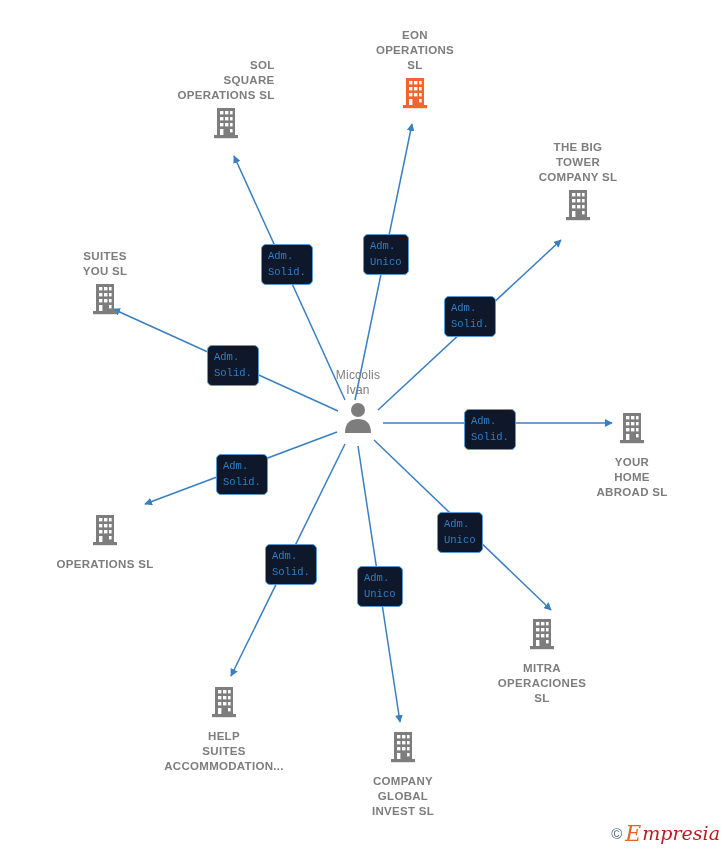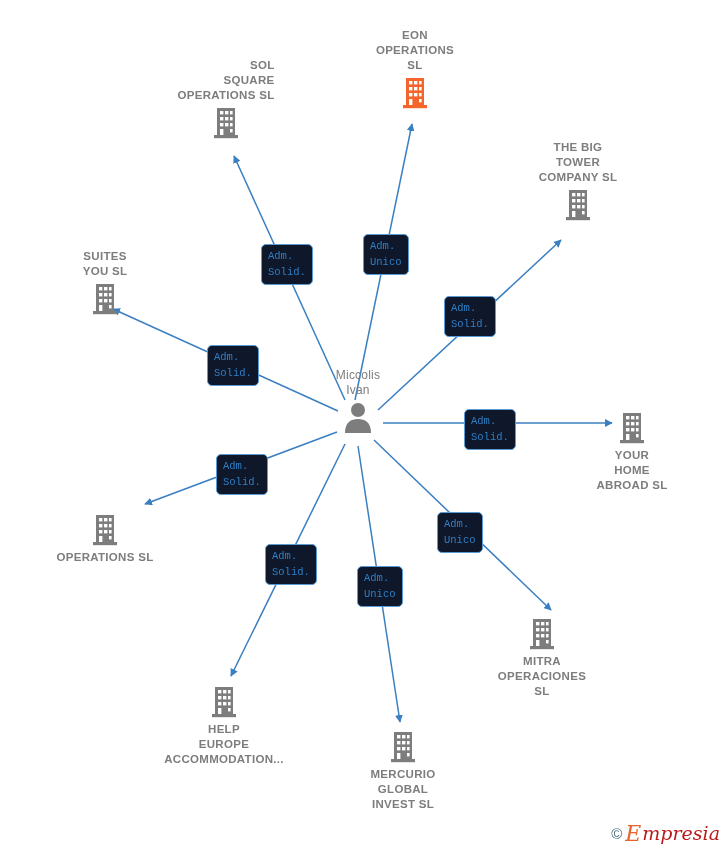--- a/index.html
+++ b/index.html
@@ -46,21 +46,21 @@
     white-space: pre-line;
   }
   .node.company-root .node-label {
     color: #7d7d7d;
   }
   .node-icon {
     display: block;
     line-height: 0;
   }
   .node.label-below .node-label {
-    margin-top: 3px;
+    margin-top: 10px;
   }
   .node.label-above .node-label {
     margin-bottom: 3px;
   }
   .person-node .node-label {
     font-weight: normal;
     font-size: 12px;
     color: #7d7d7d;
     letter-spacing: 0.2px;
   }
@@ -348,21 +348,21 @@
             <rect x="19" y="11" width="2.6" height="3.4"></rect>
           <rect x="9" y="17" width="3.4" height="3.4"></rect>
             <rect x="14" y="17" width="3.4" height="3.4"></rect>
             <rect x="19" y="17" width="2.6" height="3.4"></rect>
           <rect x="9" y="23" width="3.4" height="6"></rect>
             <rect x="19" y="23" width="2.6" height="3.4"></rect>
         </g>
       </svg>
     </span>
     <div class="node-label">HELP
-EUROPE
+SUITES
 ACCOMMODATION...</div>
   </div>
 
   <div class="node label-below" style="left:403px;top:730px;">
     <span class="node-icon">
       <svg width="30" height="34" viewBox="0 0 30 34">
         <rect x="6" y="2" width="18" height="27" fill="#7d7d7d"></rect>
         <rect x="3" y="29" width="24" height="3.2" fill="#7d7d7d"></rect>
         <g fill="#ffffff">
           <rect x="9" y="5" width="3.4" height="3.4"></rect>
@@ -372,21 +372,21 @@
             <rect x="14" y="11" width="3.4" height="3.4"></rect>
             <rect x="19" y="11" width="2.6" height="3.4"></rect>
           <rect x="9" y="17" width="3.4" height="3.4"></rect>
             <rect x="14" y="17" width="3.4" height="3.4"></rect>
             <rect x="19" y="17" width="2.6" height="3.4"></rect>
           <rect x="9" y="23" width="3.4" height="6"></rect>
             <rect x="19" y="23" width="2.6" height="3.4"></rect>
         </g>
       </svg>
     </span>
-    <div class="node-label">MERCURIO
+    <div class="node-label">COMPANY
 GLOBAL
 INVEST  SL</div>
   </div>
 
   <div class="watermark">
     <span class="wm-c">©</span>
     <span class="wm-e">E</span>
     <span class="wm-rest">mpresia</span>
   </div>
 

